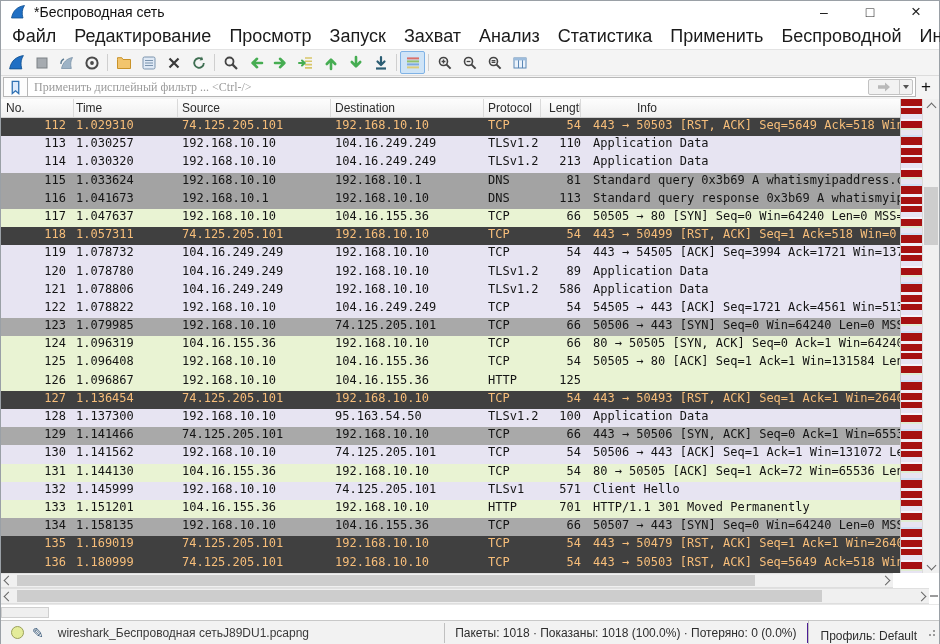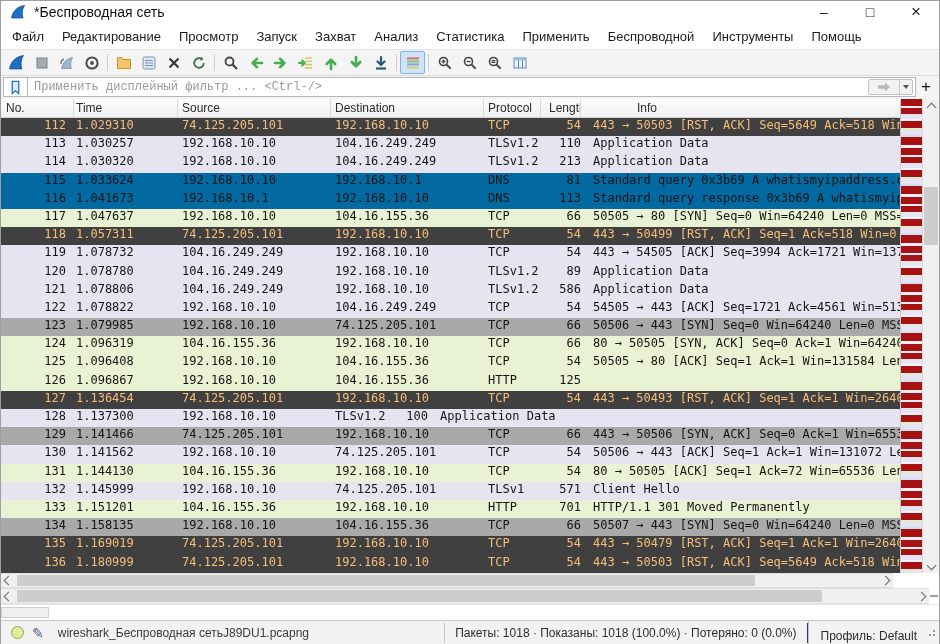--- a/index.html
+++ b/index.html
@@ -10,33 +10,33 @@
   
   .titlebar { height: 22px; display: flex; align-items: center; background: #ffffff; flex: 0 0 auto; }
   .titlebar .app-icon { margin: 0 8px 0 9px; display: flex; }
   .titlebar .title { font-size: 14px; color: #111; }
   .winbtns { margin-left: auto; display: flex; height: 100%; }
   .winbtn { width: 46px; display: flex; align-items: center; justify-content: center; font-size: 14px; color: #222; }
   .winbtn.close { font-size: 17px; }
 
   
   .menubar { height: 26px; display: flex; align-items: center; padding-left: 2px; background: #fff; flex: 0 0 auto; }
-  .menu-item { font-size: 13px; color: #1b1b1b; padding: 3px 9px; }
+  .menu-item { font-size: 18px; color: #1b1b1b; padding: 3px 9px; }
 
   
   .toolbar { height: 27px; display: flex; align-items: center; background: #f4f4f4; border-top: 1px solid #e3e3e3; border-bottom: 1px solid #dcdcdc; padding-left: 3px; flex: 0 0 auto; }
   .tbtn { width: 25px; height: 23px; display: flex; align-items: center; justify-content: center; border-radius: 2px; }
   .tbtn.active { background: #cfe4f7; border: 1px solid #7fb2e5; }
   .tsep { width: 1px; height: 17px; background: #cfcfcf; margin: 0 3px; }
 
   
   .filterbar { height: 23px; display: flex; align-items: stretch; background: #f4f4f4; padding: 1px 3px 2px 2px; flex: 0 0 auto; }
   .bookmark-btn { width: 24px; background: #fdfdfd; border: 1px solid #b7b7b7; border-right: none; display: flex; align-items: center; justify-content: center; }
   .filter-input-wrap { flex: 1; position: relative; display: flex; }
-  .filter-input { flex: 1; border: 1px solid #b7b7b7; font-size: 12px; padding: 0 84px 0 6px; color: #4d7c0f; background: #fff; outline: none; font-family: Liberation Mono, monospace; }
+  .filter-input { flex: 1; border: 1px solid #b7b7b7; font-size: 12px; padding: 0 84px 0 6px; color: #4d7c0f; background: #fff; outline: none; font-family: Liberation Serif, serif; }
   .filter-input::placeholder { color: #9a9a9a; }
   .apply-group { position: absolute; right: 3px; top: 2px; bottom: 2px; display: flex; align-items: stretch; border: 1px solid #c2c2c2; border-radius: 2px; background: #f2f2f2; }
   .apply-arrow { width: 30px; display: flex; align-items: center; justify-content: center; }
   .apply-caret { width: 13px; border-left: 1px solid #c9c9c9; display: flex; align-items: center; justify-content: center; }
   .caret-down { width: 0; height: 0; border-left: 3.5px solid transparent; border-right: 3.5px solid transparent; border-top: 4px solid #555; }
   .plus-btn { width: 20px; display: flex; align-items: center; justify-content: center; font-size: 17px; color: #111; }
 
   
   .packetlist { position: relative; flex: 0 0 auto; height: 474px; background: #fff; overflow: hidden; }
   .phead { height: 19px; display: flex; align-items: center; background: linear-gradient(#fdfdfd,#f0f0f0); border-bottom: 1px solid #cfcfcf; font-size: 12px; color: #2b2b2b; }
@@ -49,21 +49,21 @@
   .c.src  { width: 153px; padding-left: 4px; }
   .c.dst  { width: 153px; padding-left: 4px; }
   .c.proto{ width: 57px;  padding-left: 4px; }
   .c.len  { width: 40px;  text-align: right; }
   .c.info { flex: 1 1 auto; padding-left: 12px; }
   .phead .c.no { text-align: left; padding-left: 5px; }
   .phead .c.len { text-align: left; padding-left: 8px; }
   .phead .c.info { border-right: none; margin-left: 44px; }
   .c-bad  { background: #404040; color: #f7be7a; }
   .c-tcp  { background: #e7e4f2; }
-  .c-dns  { background: #0369a1; }
+  .c-dns  { background: #a3a3a3; }
   .c-http { background: #e9f3d3; }
   .c-syn  { background: #a9a9a9; }
 
   
   .packet-map { position: absolute; top: 0; bottom: 0; right: 17px; width: 22px; border-left: 1px solid #c9c9c9;
     background: repeating-linear-gradient(to bottom,
       #a61111 0 7px, #efeef6 7px 9px, #a61111 9px 15px, #e7e4f2 15px 20px,
       #f5f3f9 20px 22px, #a61111 22px 29px, #dfecd2 29px 31px, #e7e4f2 31px 36px,
       #cfe0f5 36px 38px, #a61111 38px 46px, #efeef6 46px 49px); }
   .vscroll { position: absolute; top: 0; bottom: 0; right: 0; width: 17px; background: #f0f0f0; border-left: 1px solid #dadada; }
@@ -437,20 +437,21 @@
           <span class="c src">74.125.205.101</span>
           <span class="c dst">192.168.10.10</span>
           <span class="c proto">TCP</span>
           <span class="c len">54</span>
           <span class="c info">443 → 50493 [RST, ACK] Seq=1 Ack=1 Win=2640 Len=0</span>
         </div>
         <div class="prow c-tcp">
           <span class="c no">128</span>
           <span class="c time">1.137300</span>
           <span class="c src">192.168.10.10</span>
+          <span class="c dst">95.163.54.50</span>
           <span class="c proto">TLSv1.2</span>
           <span class="c len">100</span>
           <span class="c info">Application Data</span>
         </div>
         <div class="prow c-syn">
           <span class="c no">129</span>
           <span class="c time">1.141466</span>
           <span class="c src">74.125.205.101</span>
           <span class="c dst">192.168.10.10</span>
           <span class="c proto">TCP</span>

